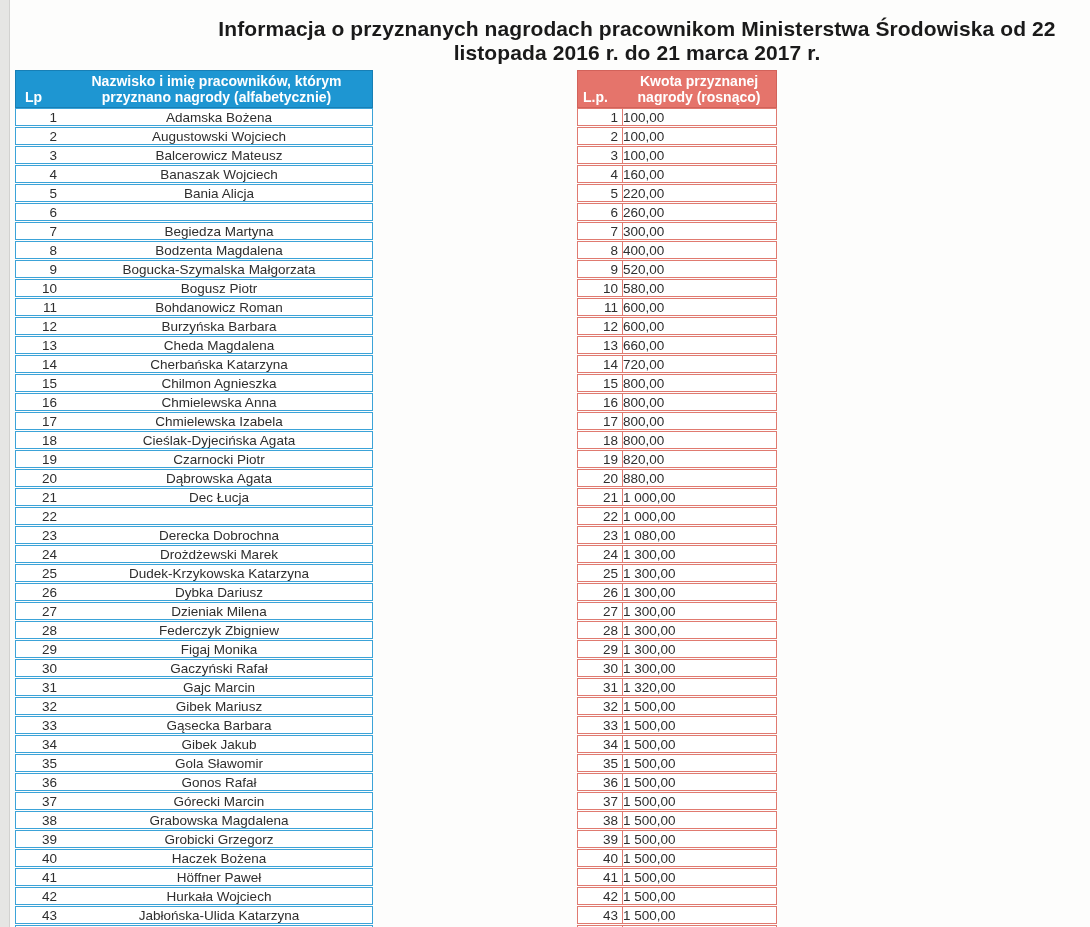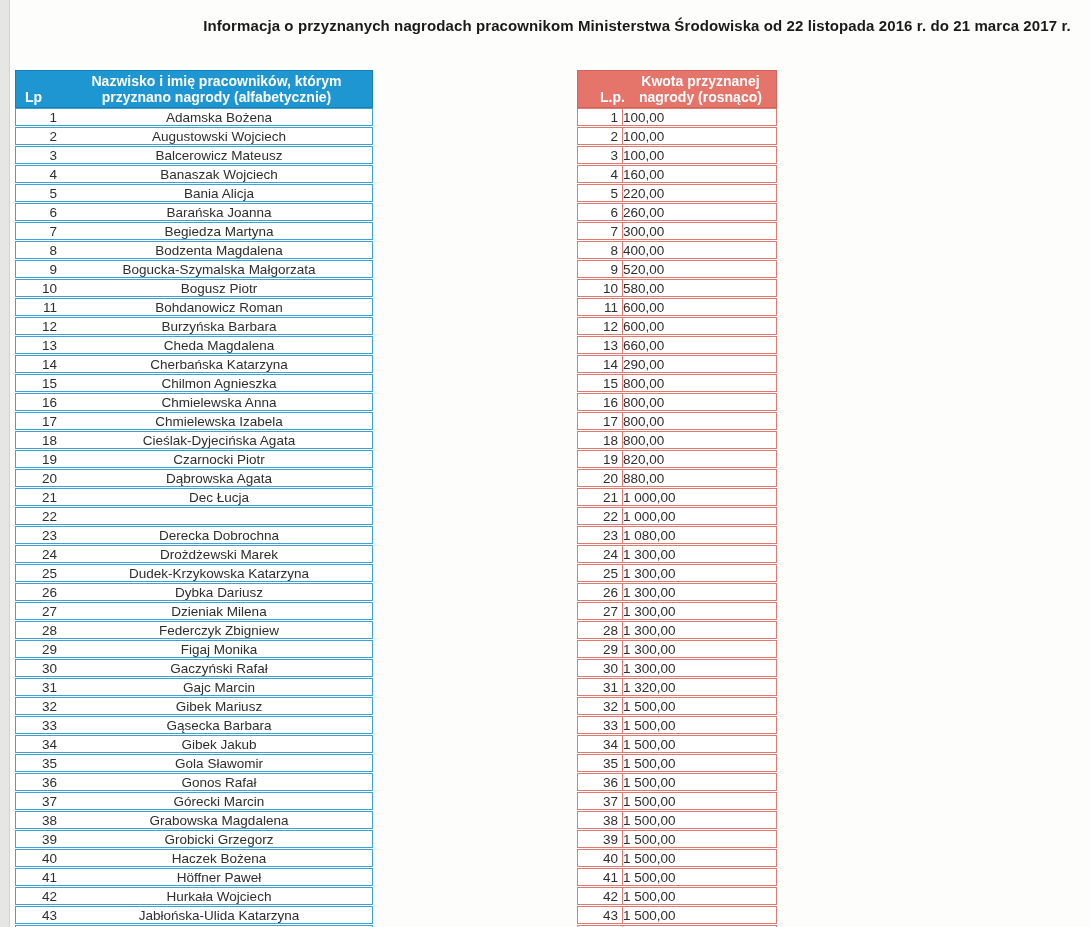--- a/index.html
+++ b/index.html
@@ -18,35 +18,35 @@
     color:var(--ink);
   }
   .left-strip{
     position:absolute;left:0;top:0;width:10px;height:927px;
     background:#e6e6e4;border-right:1px solid #d2d2d0;
   }
   .doc-title{
     position:absolute;top:17px;left:0;right:0;
     padding-left:184px;
     text-align:center;
-    font-size:15px;font-weight:bold;color:#1a1a1a;
+    font-size:21px;font-weight:bold;color:#1a1a1a;
     letter-spacing:.1px;
   }
   .tbl{position:absolute;top:70px;}
   .names-tbl{left:15px;width:358px;}
   .amounts-tbl{left:577px;width:200px;}
   .thead{
     display:flex;align-items:flex-end;
     height:38px;color:#fff;font-weight:bold;font-size:14px;
     line-height:16px;padding-bottom:2px;
   }
   .names-tbl .thead{background:var(--blue-header);border:1px solid #177fb5;}
   .amounts-tbl .thead{background:var(--red-header);border:1px solid #d2625a;}
   .thead .lp-head{flex:0 0 45px;padding-left:9px;}
-  .amounts-tbl .thead .lp-head{flex-basis:44px;padding-left:22px;}
+  .amounts-tbl .thead .lp-head{flex-basis:44px;padding-left:5px;}
   .thead .title-head{flex:1;text-align:center;padding:0 4px;}
   .tbody{margin-top:0;}
   .trow{
     display:flex;height:18px;margin-bottom:1px;background:#fff;
     font-size:13.5px;line-height:15px;align-items:center;
   }
   .names-tbl .trow{border:1px solid var(--blue-border);}
   .amounts-tbl .trow{border:1px solid var(--red-border);}
   .cell{white-space:nowrap;overflow:hidden;}
   .lp-cell{flex:0 0 44px;text-align:right;padding-right:2px;height:100%;
@@ -84,21 +84,20 @@
       <div class="trow">
         <div class="cell lp-cell">4</div>
         <div class="cell name-cell">Banaszak Wojciech</div>
       </div>
       <div class="trow">
         <div class="cell lp-cell">5</div>
         <div class="cell name-cell">Bania Alicja</div>
       </div>
       <div class="trow">
         <div class="cell lp-cell">6</div>
-        <div class="cell name-cell">Barańska Joanna</div>
       </div>
       <div class="trow">
         <div class="cell lp-cell">7</div>
         <div class="cell name-cell">Begiedza Martyna</div>
       </div>
       <div class="trow">
         <div class="cell lp-cell">8</div>
         <div class="cell name-cell">Bodzenta Magdalena</div>
       </div>
       <div class="trow">
@@ -300,21 +299,21 @@
       <div class="trow">
         <div class="cell lp-cell">12</div>
         <div class="cell amount-cell">600,00</div>
       </div>
       <div class="trow">
         <div class="cell lp-cell">13</div>
         <div class="cell amount-cell">660,00</div>
       </div>
       <div class="trow">
         <div class="cell lp-cell">14</div>
-        <div class="cell amount-cell">290,00</div>
+        <div class="cell amount-cell">720,00</div>
       </div>
       <div class="trow">
         <div class="cell lp-cell">15</div>
         <div class="cell amount-cell">800,00</div>
       </div>
       <div class="trow">
         <div class="cell lp-cell">16</div>
         <div class="cell amount-cell">800,00</div>
       </div>
       <div class="trow">

